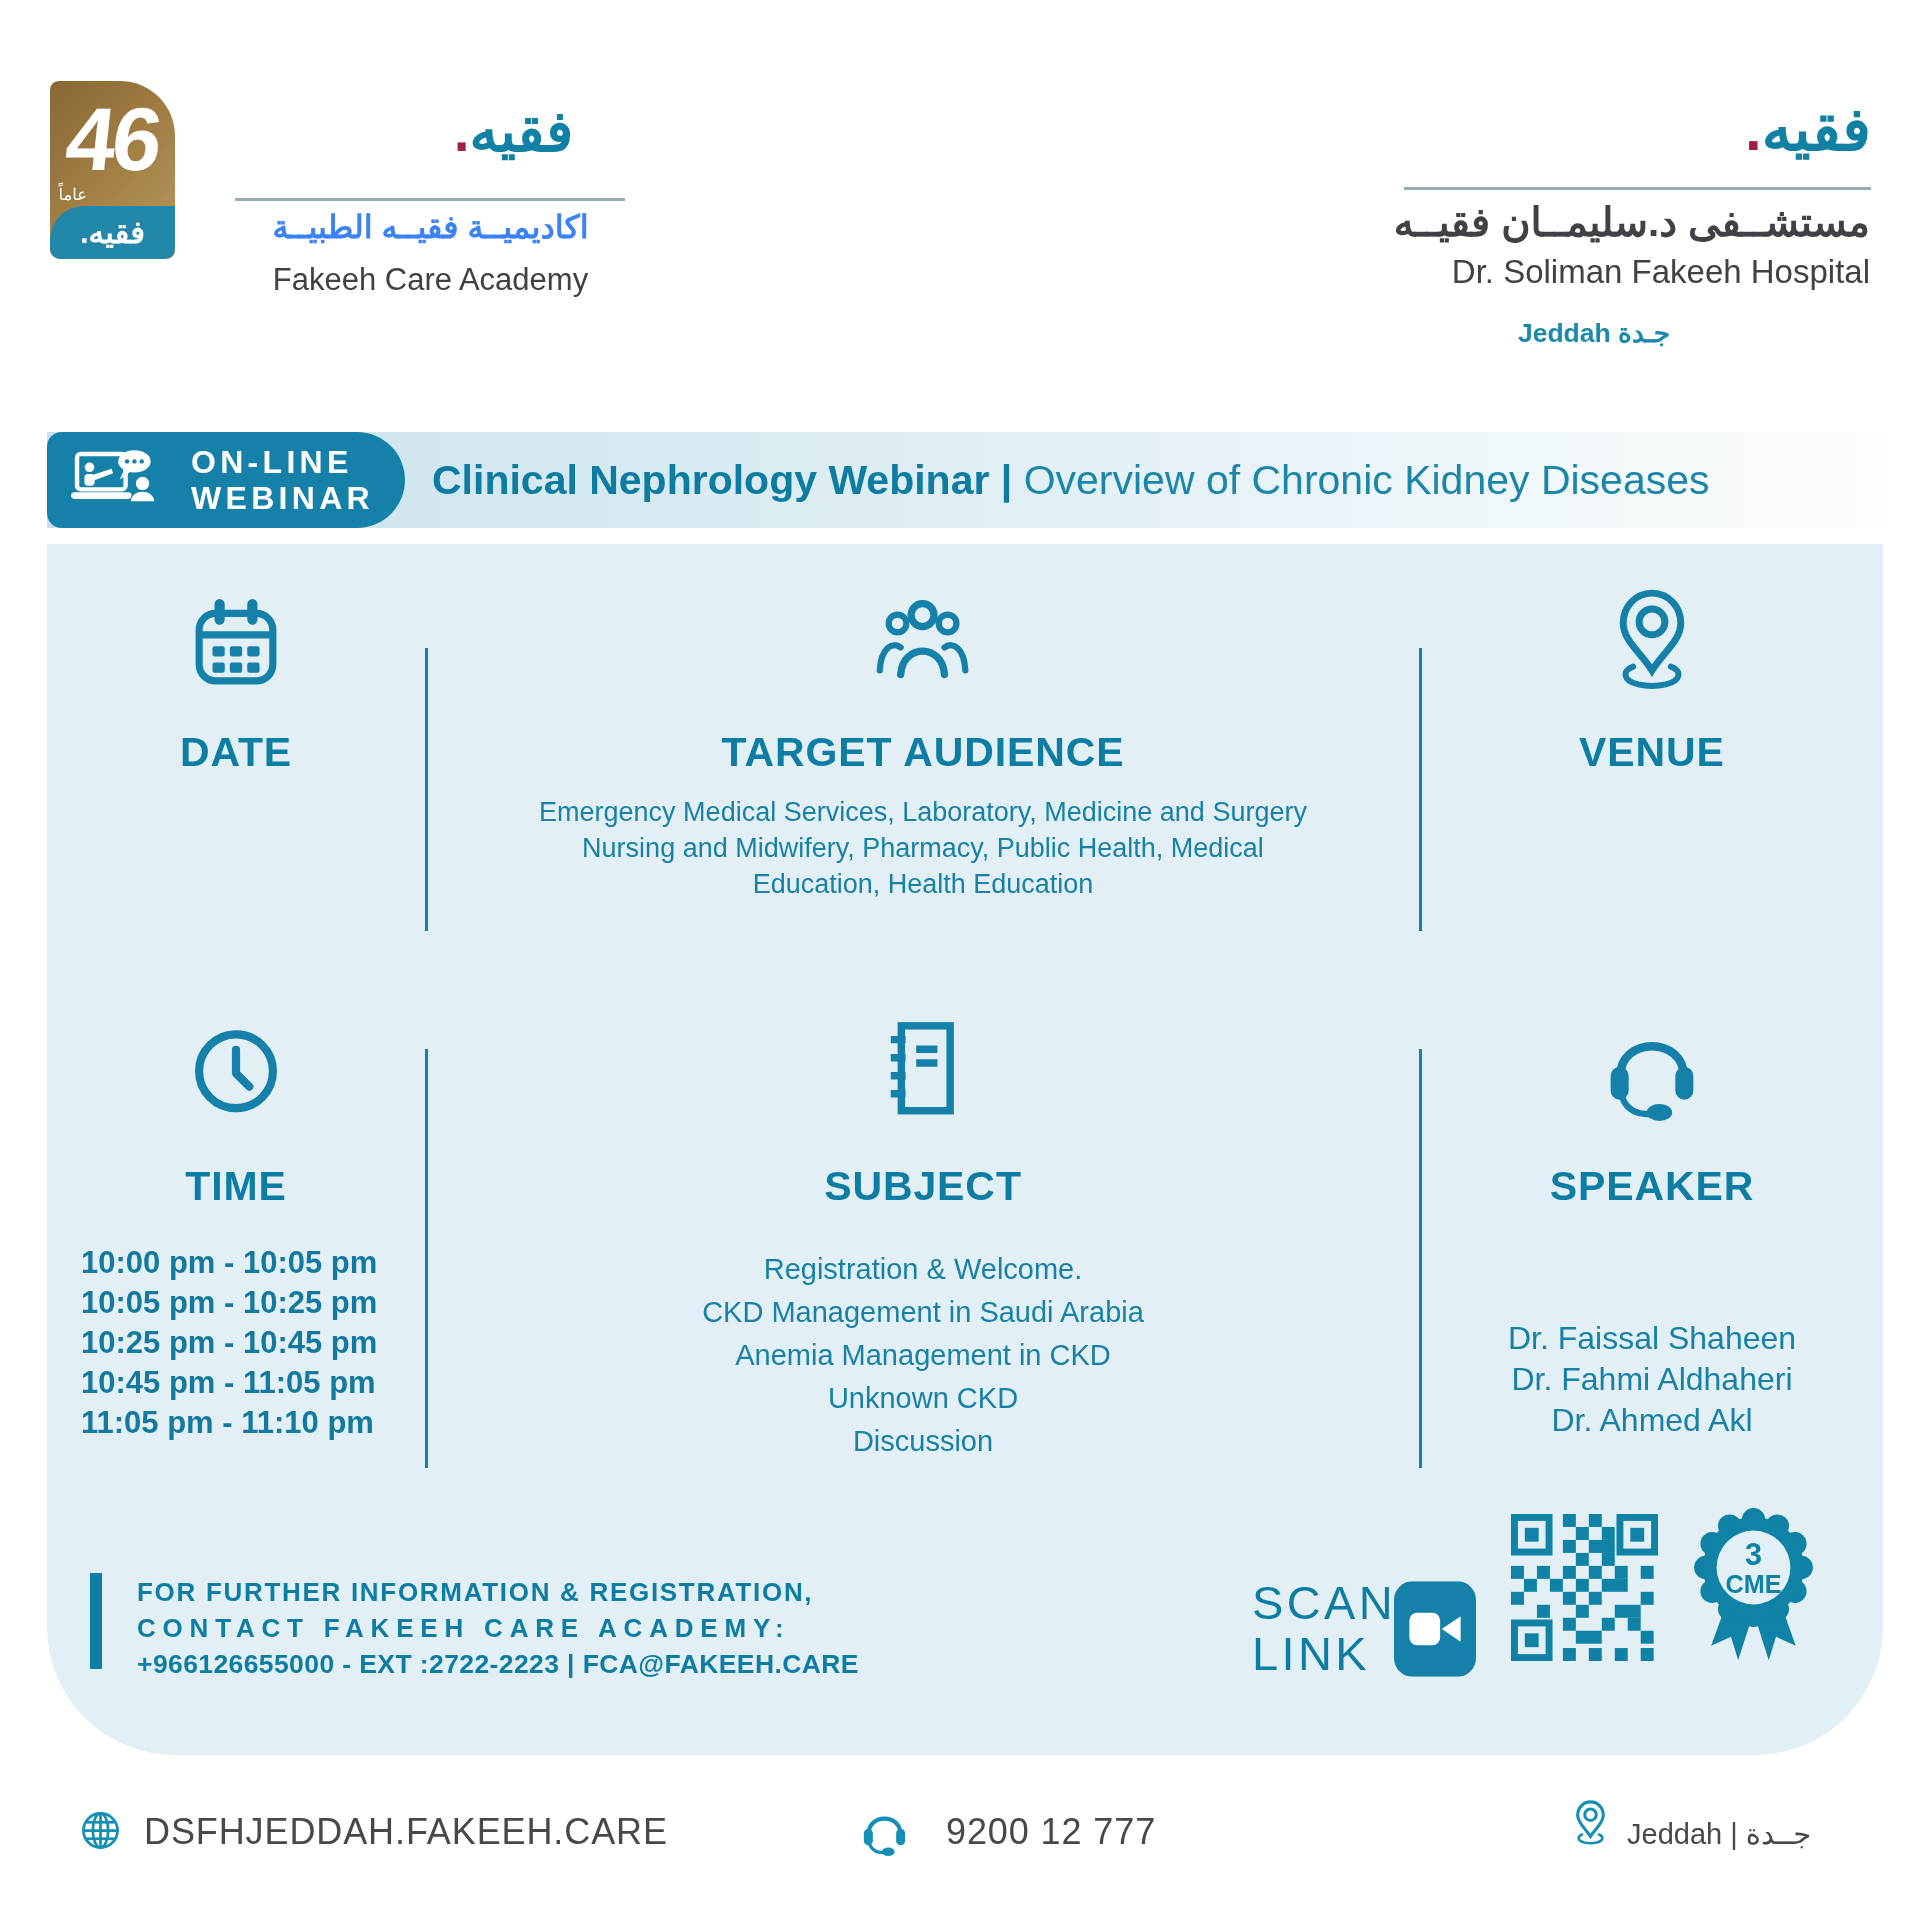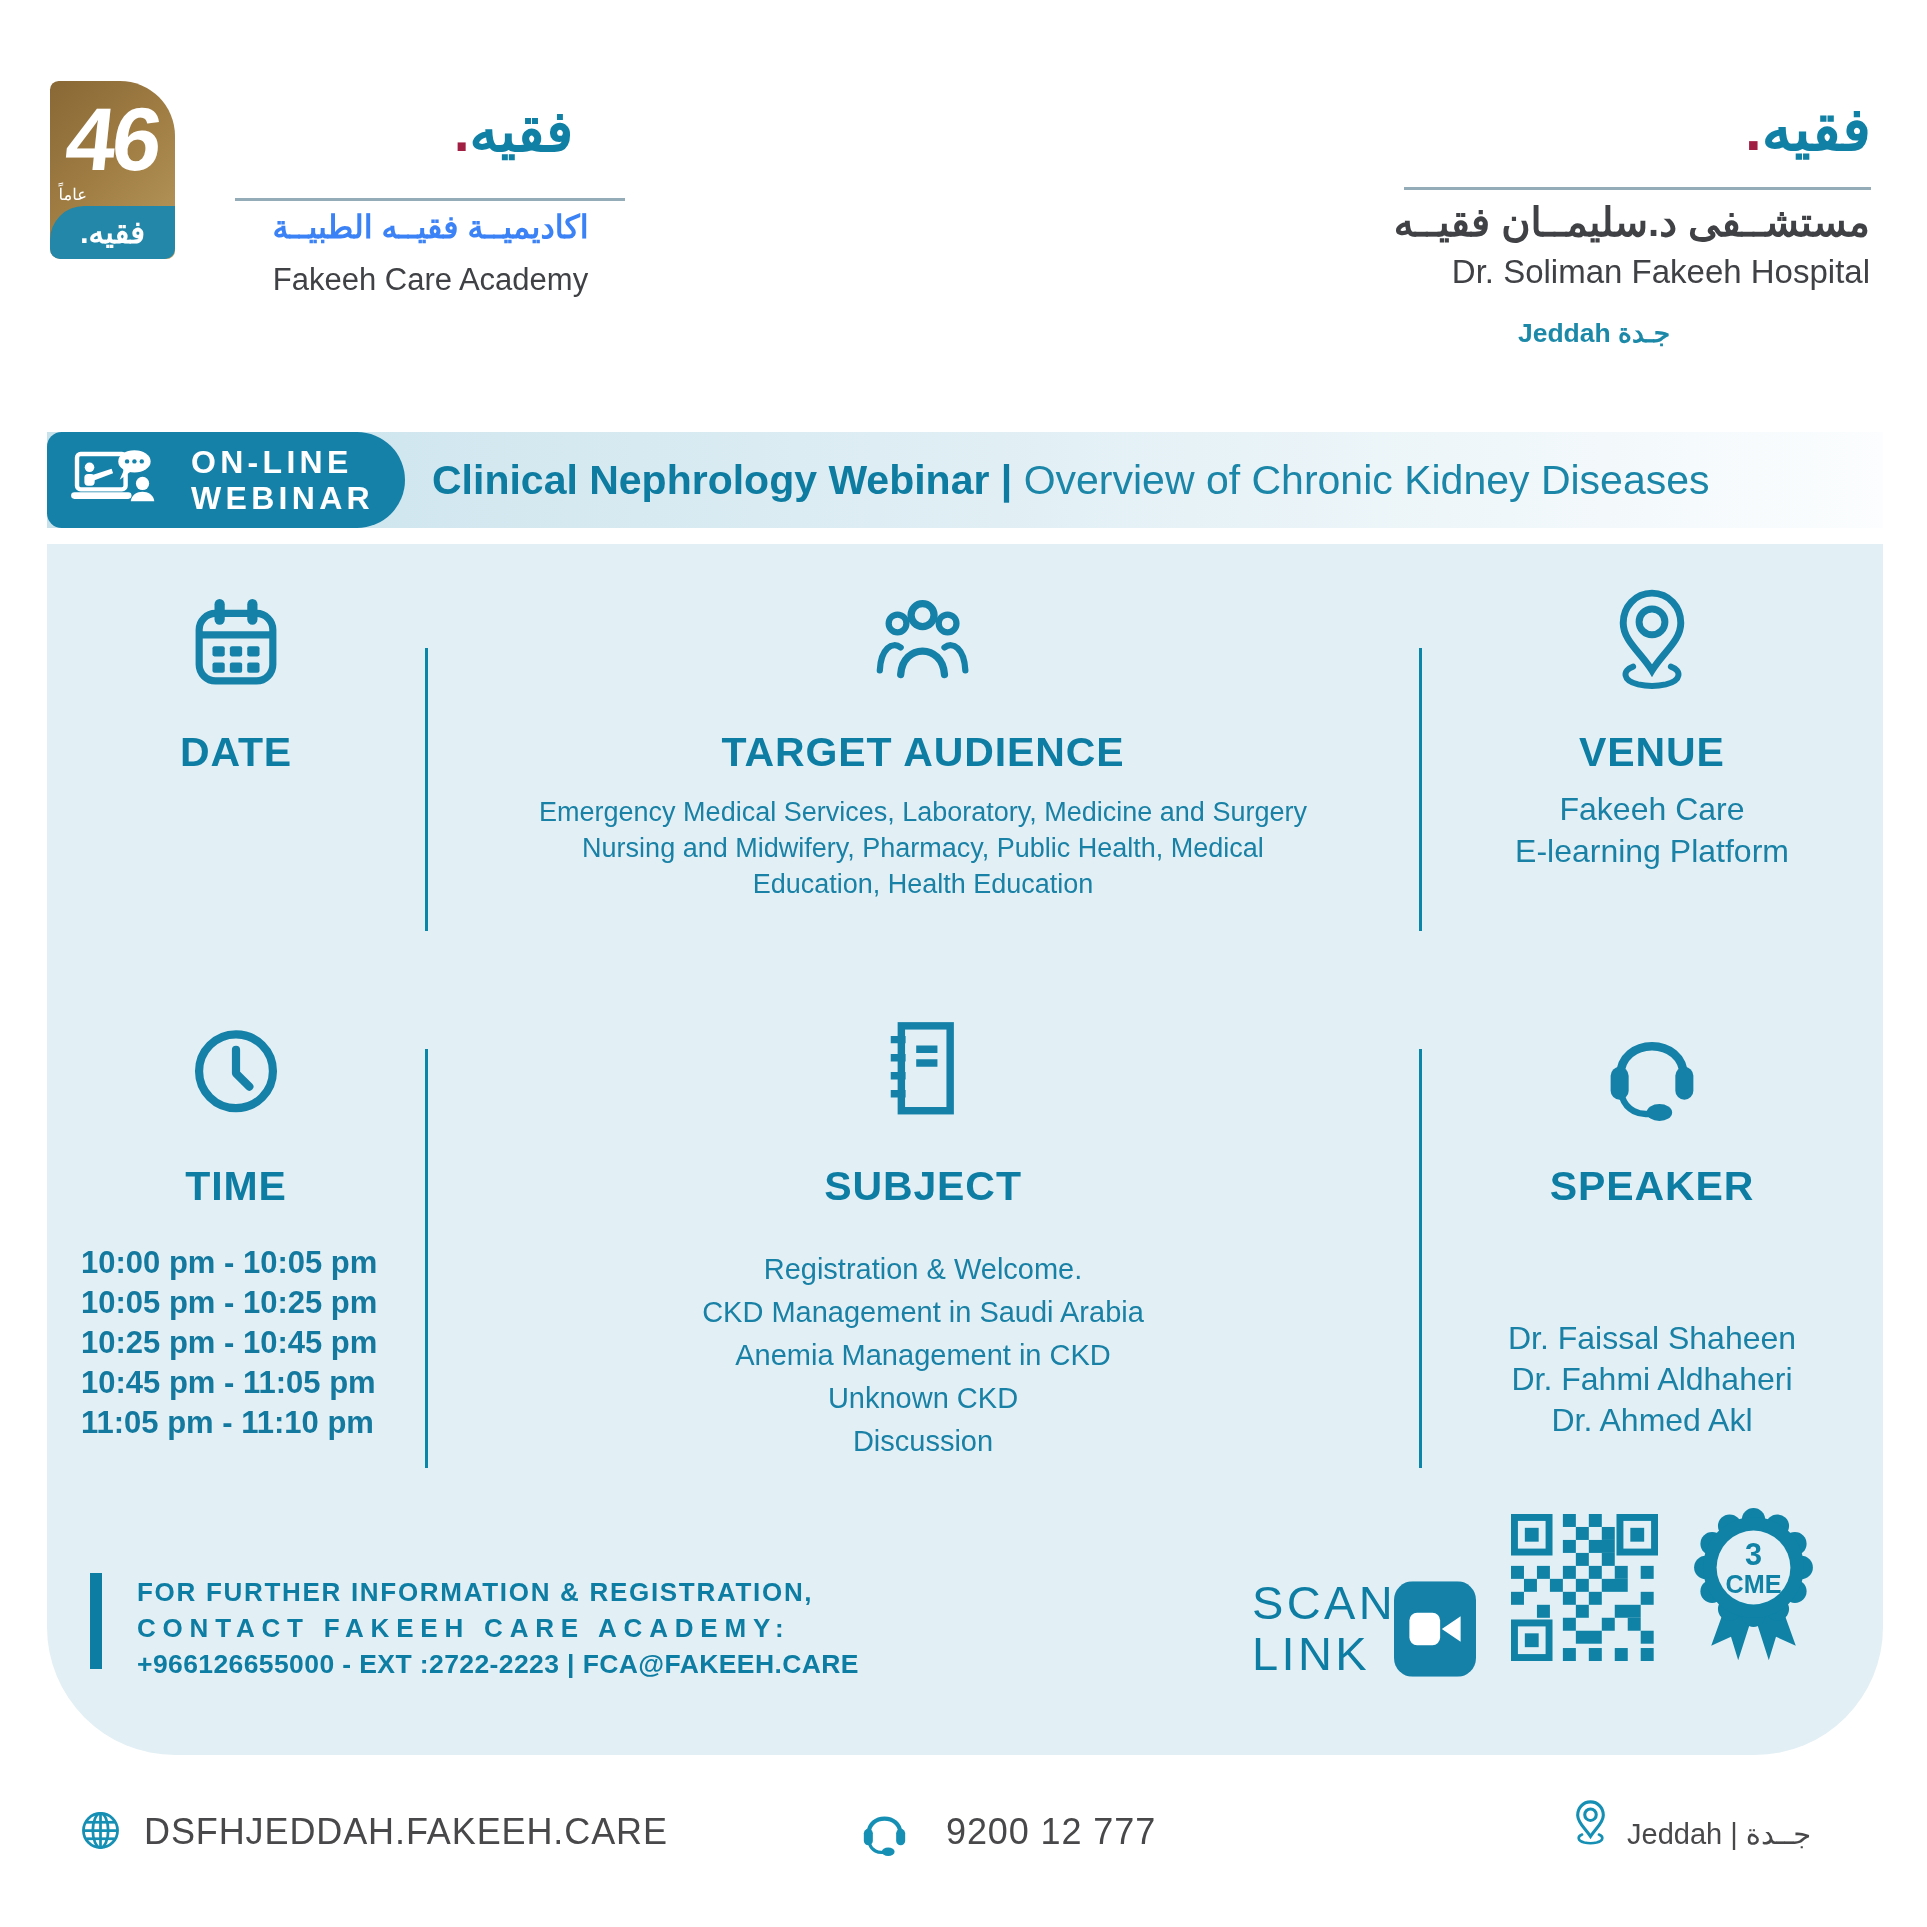--- a/index.html
+++ b/index.html
@@ -245,24 +245,20 @@
   <div class="abs col2 aud-lines">
     <div>Emergency Medical Services, Laboratory, Medicine and Surgery</div>
     <div>Nursing and Midwifery, Pharmacy, Public Health, Medical</div>
     <div>Education, Health Education</div>
   </div>
 
   <svg class="abs icon col3" style="top:585px" width="462" height="113" viewBox="0 0 540 132">
       <use href="#i-pin" x="212" width="116" height="128"></use>
     </svg>
   <div class="abs sec-h col3 h-row1">VENUE</div>
-  <div class="abs col3 ven-lines">
-    <div>Fakeeh Care</div>
-    <div>E-learning Platform</div>
-  </div>
 
   <svg class="abs icon col1" style="top:1020px" width="378" height="106" viewBox="0 0 442 124">
       <use href="#i-clock" x="161" width="120" height="120"></use>
     </svg>
   <div class="abs sec-h col1 h-row2">TIME</div>
   <ul class="abs time-list">
     <li>10:00 pm - 10:05 pm</li>
     <li>10:05 pm - 10:25 pm</li>
     <li>10:25 pm - 10:45 pm</li>
     <li>10:45 pm - 11:05 pm</li>

